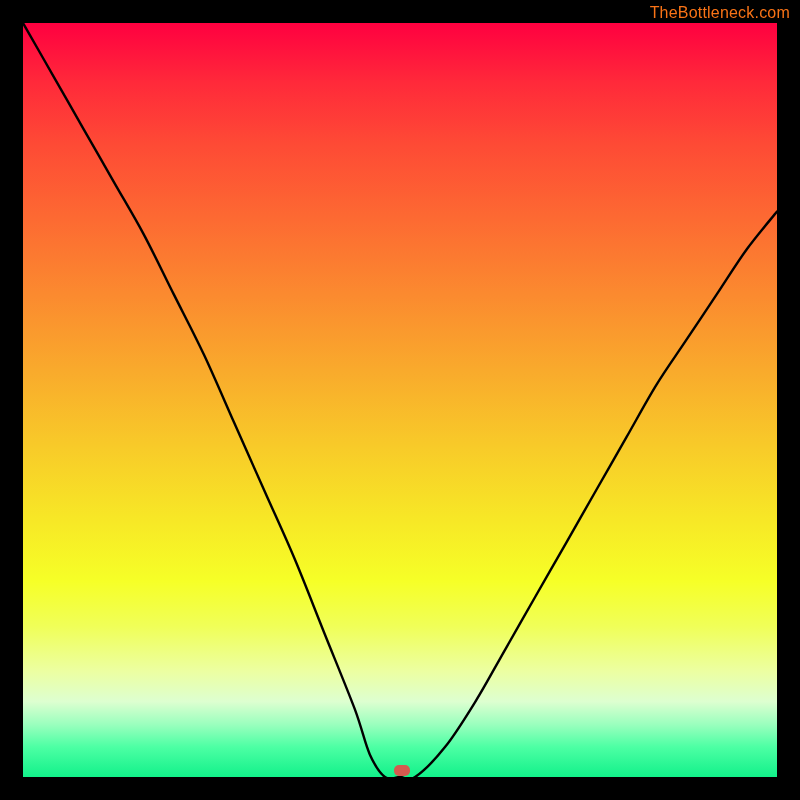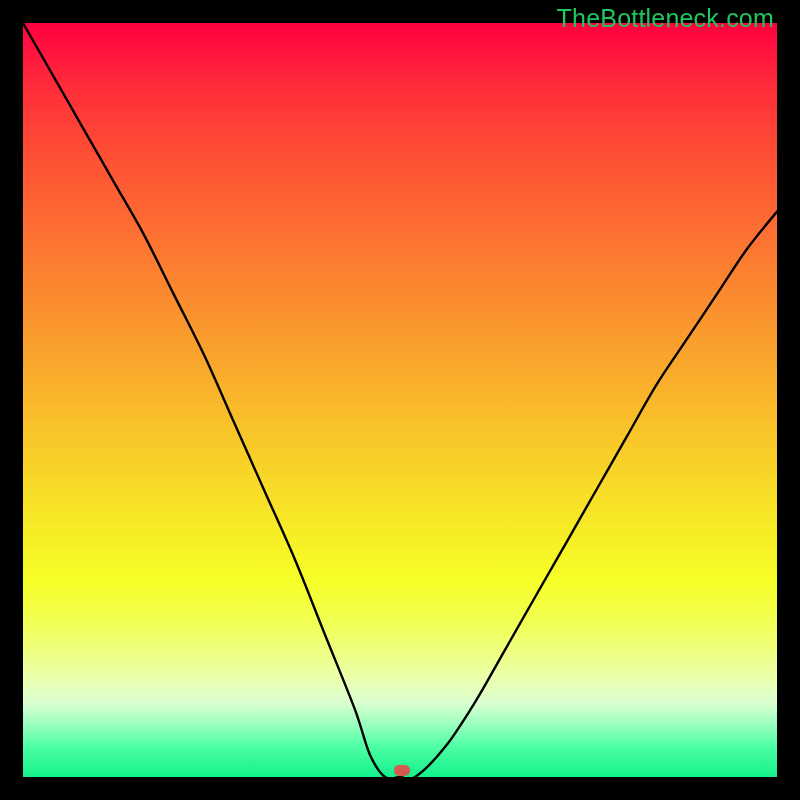--- a/index.html
+++ b/index.html
@@ -13,23 +13,23 @@
   }
   .frame {
     position: relative;
     width: 800px;
     height: 800px;
     background: #000;
   }
   .watermark {
     position: absolute;
     top: 4px;
-    right: 26px;
-    color: #22c55e;
-    font-size: 25px;
+    right: 10px;
+    color: #f97316;
+    font-size: 16px;
     font-weight: 500;
     letter-spacing: 0.2px;
     z-index: 20;
   }
   .plot {
     position: absolute;
     left: 23px;
     top: 23px;
     width: 754px;
     height: 754px;

